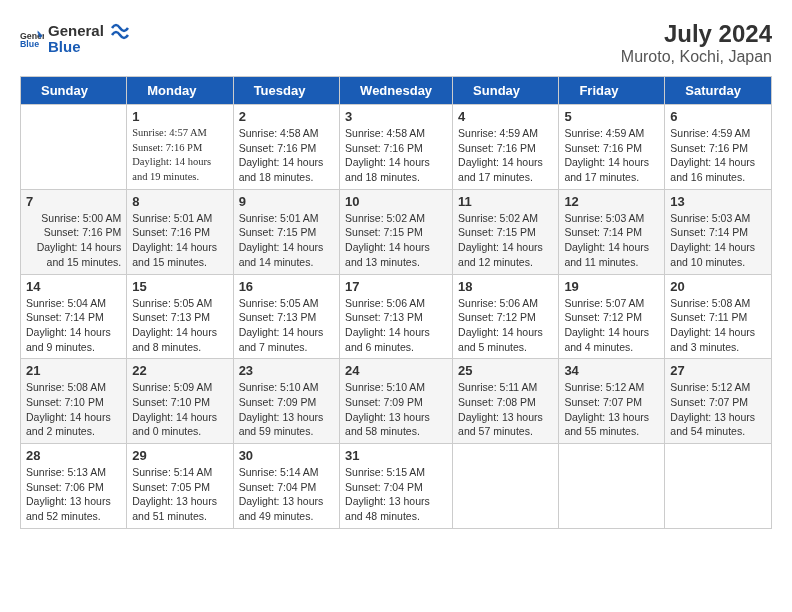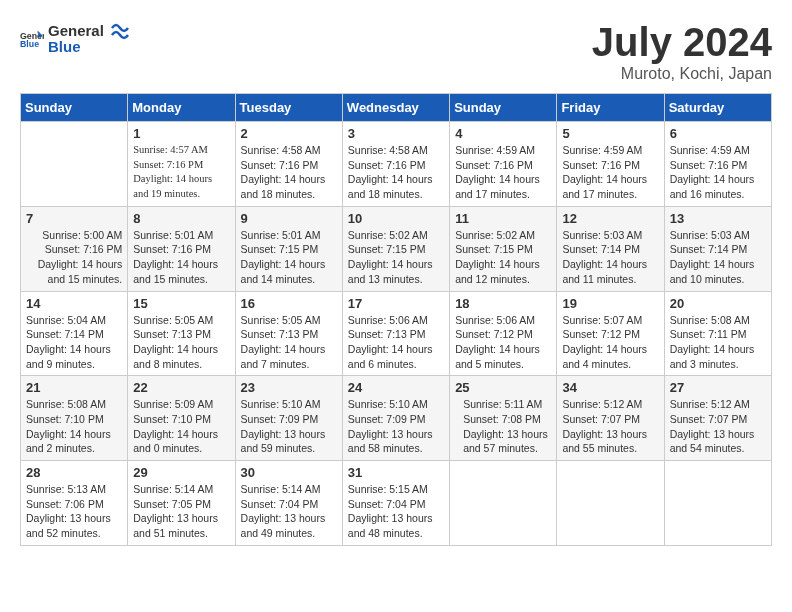--- a/index.html
+++ b/index.html
@@ -22,37 +22,37 @@
       gap: 4px;
     }
     .logo-icon {
       width: 24px;
       height: 20px;
     }
     .title-area {
       text-align: right;
     }
     .month-year {
-      font-size: 40px;
+      font-size: 24px;
       font-weight: bold;
       color: #333;
     }
     .location {
       font-size: 16px;
       color: #555;
     }
     table {
       width: 100%;
       border-collapse: collapse;
       font-size: 11px;
     }
     thead th {
       background-color: #1a5cb5;
       color: #fff;
-      padding: 6px 4px;
+      padding: 6px 20px;
       text-align: left;
       font-size: 13px;
       font-weight: bold;
       border: 1px solid #ccc;
     }
     tbody td {
       border: 1px solid #ccc;
       padding: 4px 5px;
       vertical-align: top;
       height: 80px;
@@ -293,21 +293,21 @@
         </td>
         <td>
           <span class="day-num">24</span>
           <div class="cell-text" style="white-space: pre-line;">Sunrise: 5:10 AM
 Sunset: 7:09 PM
 Daylight: 13 hours
 and 58 minutes.</div>
         </td>
         <td>
           <span class="day-num">25</span>
-          <div class="cell-text" style="white-space: pre-line; margin-left: 8px;">Sunrise: 5:11 AM
+          <div class="cell-text" style="white-space: pre-line;">Sunrise: 5:11 AM
 Sunset: 7:08 PM
 Daylight: 13 hours
 and 57 minutes.</div>
         </td>
         <td>
           <span class="day-num">34</span>
           <div class="cell-text" style="white-space: pre-line;">Sunrise: 5:12 AM
 Sunset: 7:07 PM
 Daylight: 13 hours
 and 55 minutes.</div>

